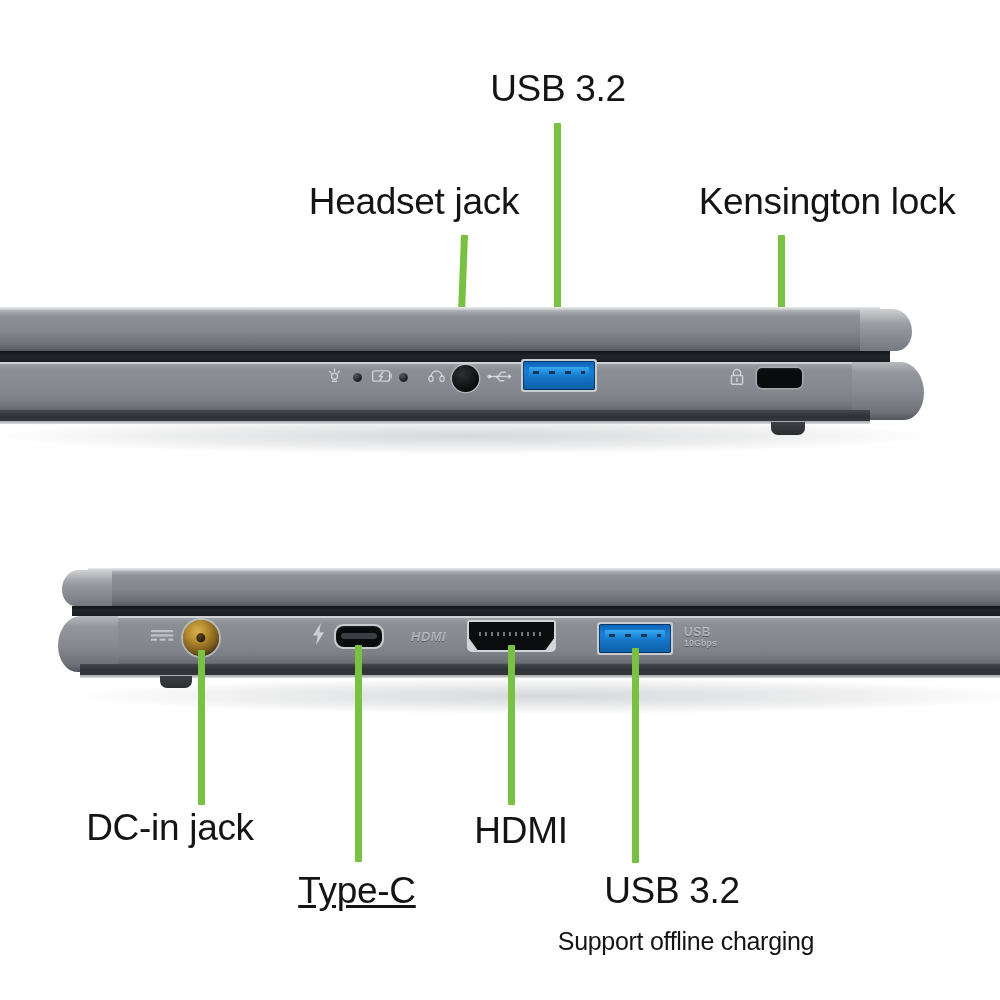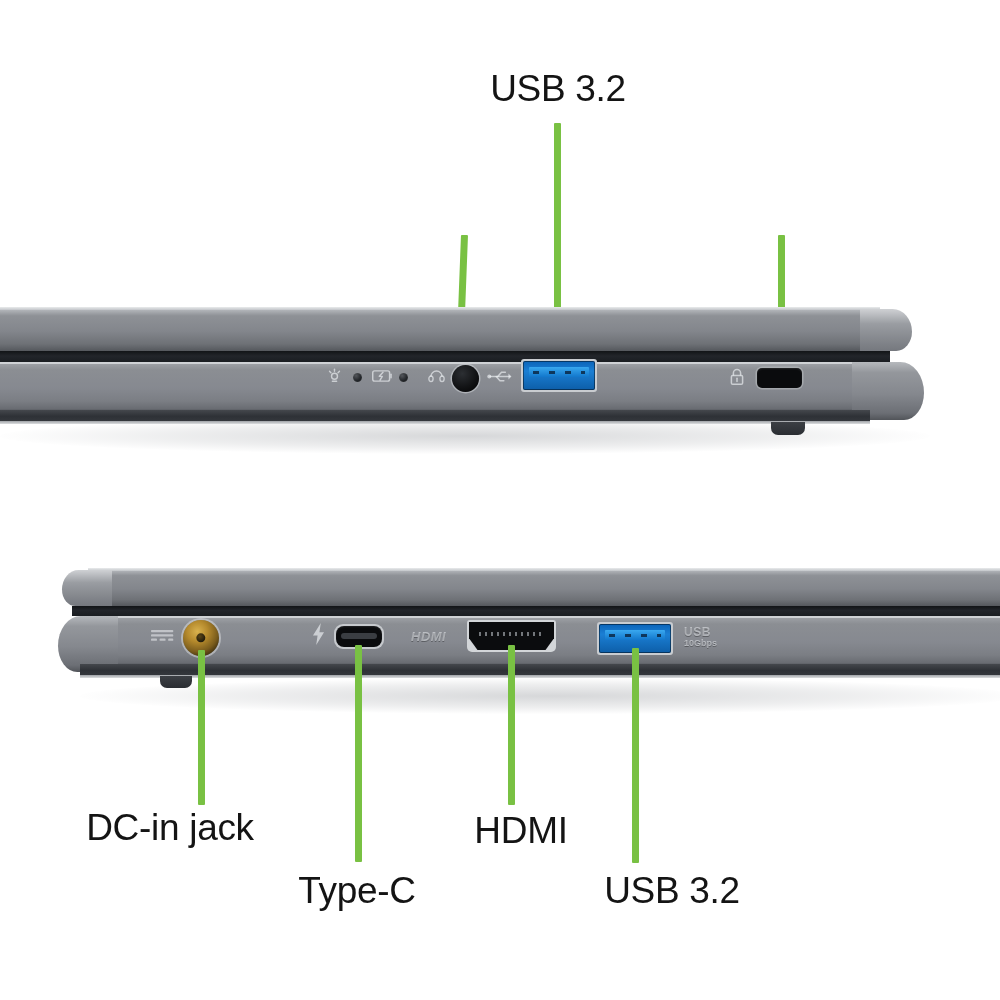--- a/index.html
+++ b/index.html
@@ -289,21 +289,23 @@
     text-shadow: 0 1px 0 rgba(0,0,0,0.3);
   }
 </style>
 </head>
 <body>
 
 <div id="stage">
 
   <div class="callout big ctr" style="left:558px; top:70px;">USB 3.2</div>
 
-
+  <div class="callout big ctr" style="left:414px; top:183px;">Headset jack</div>
+
+  <div class="callout big ctr" style="left:827px; top:183px;">Kensington lock</div>
 
   <div class="leader" style="left:554px; top:123px; width:7px; height:260px;"></div>
 
   <div class="leader" style="left:461px; top:235px; width:7px; height:150px; transform: rotate(2.2deg); transform-origin: top center;"></div>
 
   <div class="leader" style="left:778px; top:235px; width:7px; height:148px;"></div>
 
   <div class="laptop">
 
     <div class="shadow" style="left:0px; top:418px; width:930px; height:36px;"></div>
@@ -458,19 +460,20 @@
   <div class="leader" style="left:198px; top:650px; width:7px; height:155px;"></div>
 
   <div class="leader" style="left:355px; top:645px; width:7px; height:217px;"></div>
 
   <div class="leader" style="left:508px; top:645px; width:7px; height:160px;"></div>
 
   <div class="leader" style="left:632px; top:648px; width:7px; height:215px;"></div>
 
   <div class="callout big ctr" style="left:170px; top:809px;">DC-in jack</div>
 
-  <div class="callout big ctr" style="left:357px; top:872px;">Type-C</div>
+  <div class="callout big ctr" style="left:357px; top:872px;text-decoration:underline;">Type-C</div>
 
   <div class="callout big ctr" style="left:521px; top:812px;">HDMI</div>
 
   <div class="callout big ctr" style="left:672px; top:872px;">USB 3.2</div>
+  <div class="callout small ctr" style="left:686px; top:929px;">Support offline charging</div>
 
 </div>
 
 </body></html>

